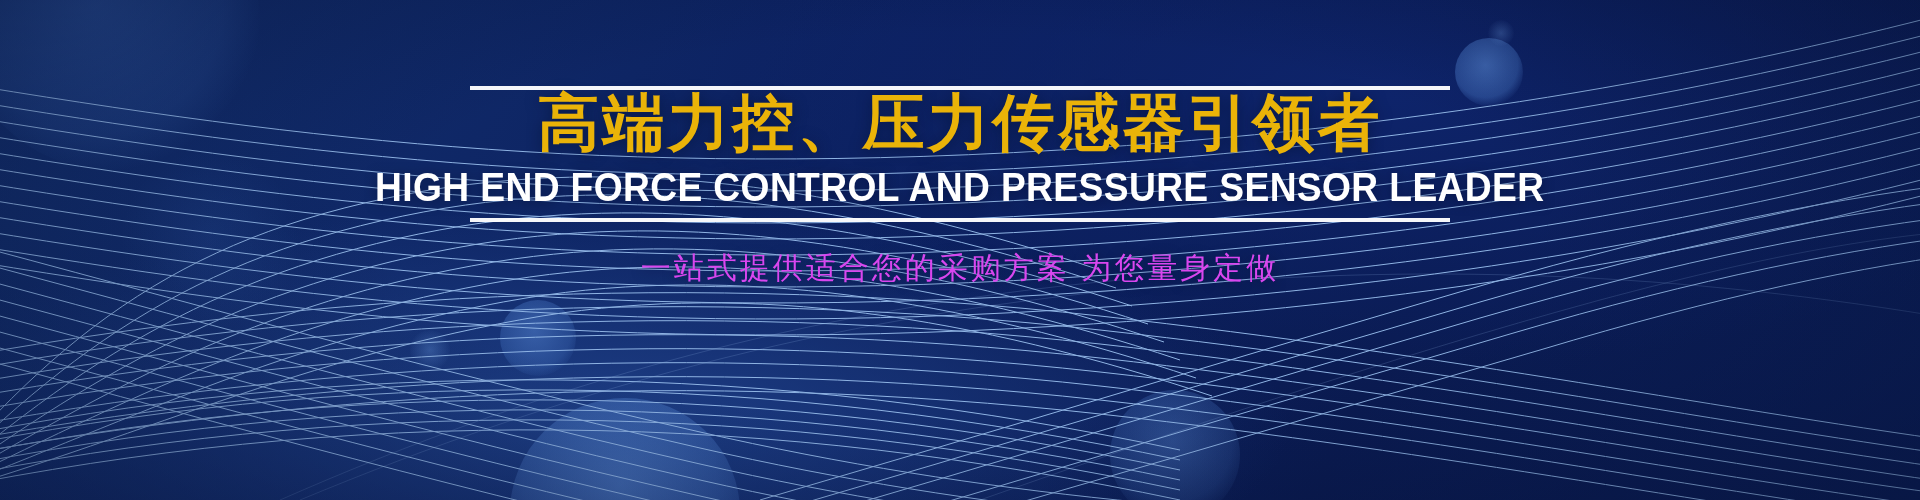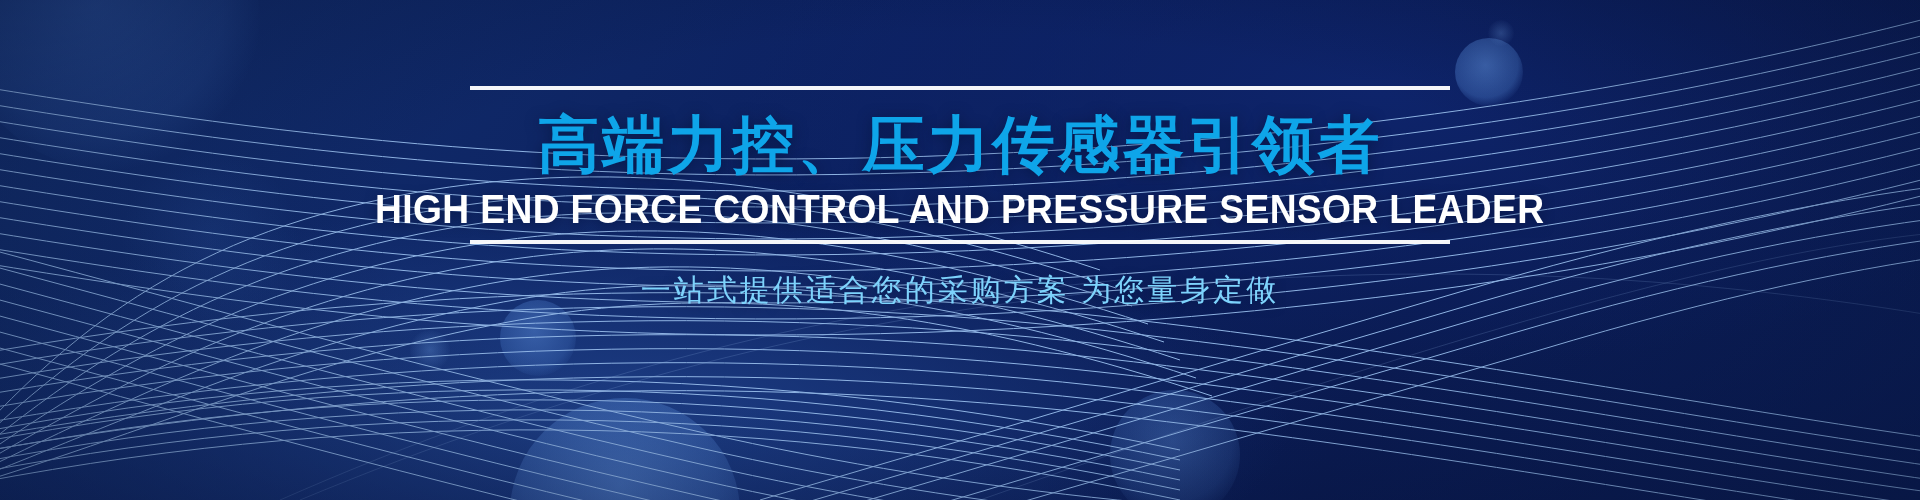--- a/index.html
+++ b/index.html
@@ -87,22 +87,21 @@
   .rule {
     width: 980px;
     height: 4px;
     background: #ffffff;
     opacity: 0.96;
   }
   .rule-top    { margin-top: 86px; }
   .rule-bottom { margin-top: 10px; }
 
   .headline-cn {
-    margin-top: 22px;
-    color: #0ea5e9;
+    color: #eab308;
     font-size: 62px;
     font-weight: 700;
     letter-spacing: 3px;
     line-height: 1.06;
     text-shadow: 0 2px 14px rgba(4,14,48,0.55);
     white-space: nowrap;
   }
 
   .headline-en {
     margin-top: 10px;
@@ -112,21 +111,21 @@
     letter-spacing: 0.4px;
     line-height: 1.05;
     white-space: nowrap;
     transform: scaleX(0.93);
     transform-origin: center;
     text-shadow: 0 2px 12px rgba(4,14,48,0.5);
   }
 
   .subline {
     margin-top: 26px;
-    color: #7dd3fc;
+    color: #d946ef;
     font-size: 30px;
     font-weight: 400;
     letter-spacing: 3px;
     white-space: nowrap;
     text-shadow: 0 2px 12px rgba(4,14,48,0.5);
   }
 </style>
 </head>
 <body>
 

